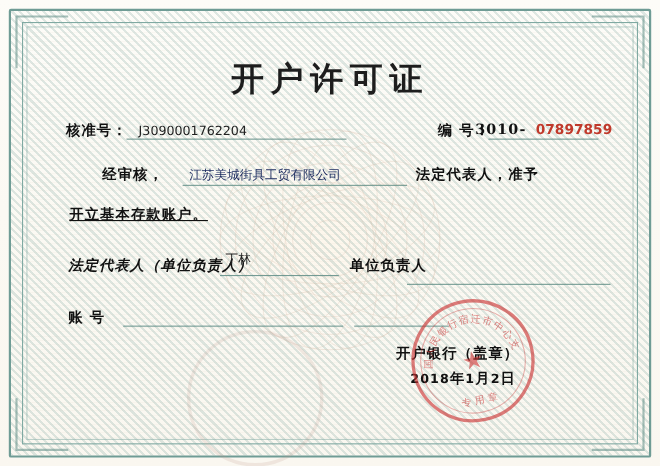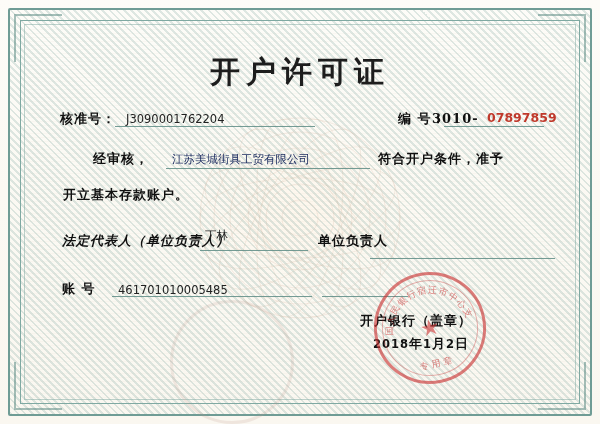--- a/index.html
+++ b/index.html
@@ -95,21 +95,21 @@
   .r2-number{left:487px;top:110px;text-align:right;}
   .r2-line{left:444px;top:126px;width:100px;}
 
   
   .p1-a{left:93px;top:150px;}
   .p1-name{left:172px;top:152px;}
   .p1-line{left:166px;top:168px;width:204px;}
   .p1-b{left:378px;top:150px;}
 
   
-  .p2{left:63px;top:186px;}
+  .p2{left:63px;top:186px;text-decoration:underline;}
 
   
   .r3-label{left:62px;top:232px;font-style:italic;}
   .r3-value{left:205px;top:228px;}
   .r3-line{left:200px;top:250px;width:108px;}
   .r4-label{left:318px;top:232px;}
   .r4-value{left:374px;top:228px;width:180px;line-height:15px;}
   .r4-line{left:370px;top:258px;width:185px;}
 
   
@@ -202,33 +202,32 @@
     <div class="line r1-line"></div>
 
     <div class="row lbl r2-label">编 号：</div>
     <div class="row lbl r2-prefix">3010-</div>
     <div class="row val-red r2-number">07897859</div>
     <div class="line r2-line"></div>
 
     <div class="row lbl p1-a">经审核，</div>
     <div class="row val val-blue p1-name">江苏美城街具工贸有限公司</div>
     <div class="line p1-line"></div>
-    <div class="row lbl p1-b">符合开户条件，准予</div>
+    <div class="row lbl p1-b">法定代表人，准予</div>
 
     <div class="row lbl p2">开立基本存款账户。</div>
 
     <div class="row lbl r3-label">法定代表人（单位负责人）</div>
     <div class="row val r3-value">丁林</div>
     <div class="line r3-line"></div>
 
     <div class="row lbl r4-label">单位负责人</div>
     <div class="line r4-line"></div>
 
     <div class="row lbl r5-label">账 号</div>
-    <div class="row val r5-value">461701010005485</div>
     <div class="line r5-line"></div>
     <div class="line r5-line2"></div>
 
     <div class="row lbl issuer">开户银行（盖章）</div>
     <div class="row lbl date">
       <span class="d-num">2018</span><span>年</span><span class="d-num">1</span><span>月</span><span class="d-num">2</span><span>日</span>
     </div>
 
     <div class="seal">
       <div class="seal-ring2"></div>

